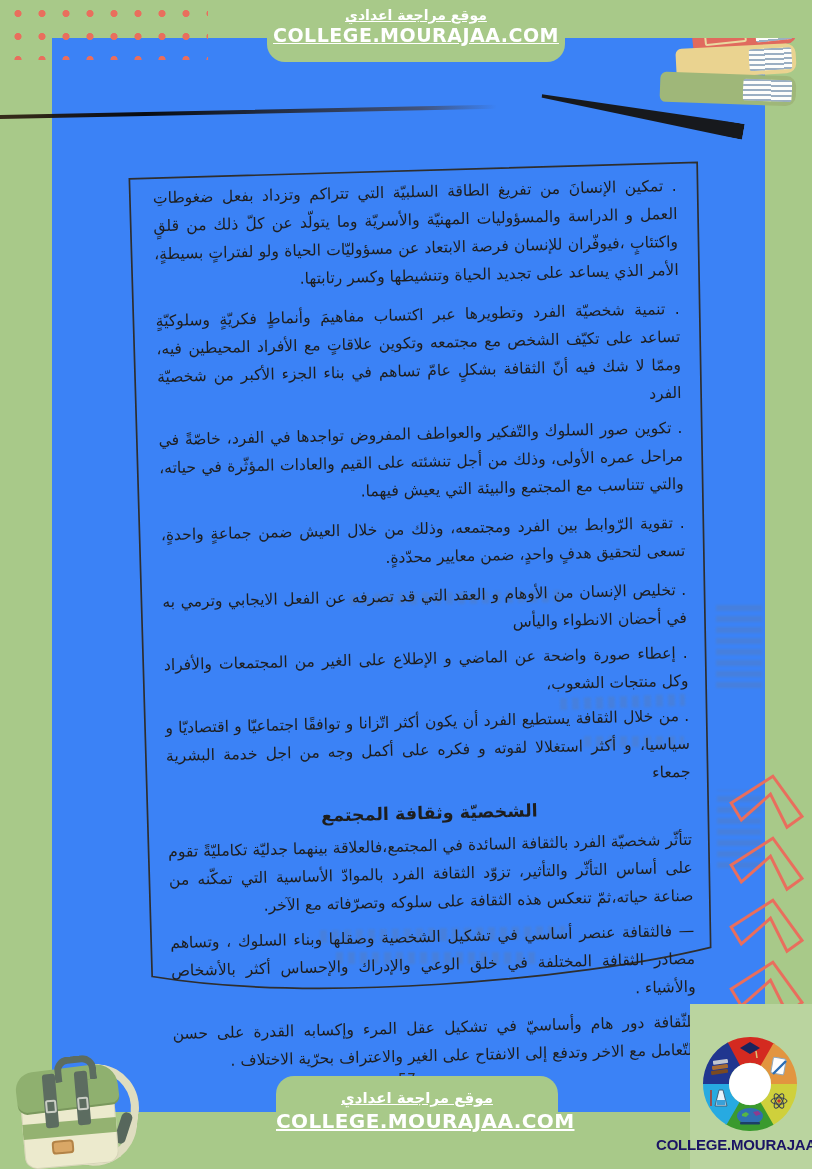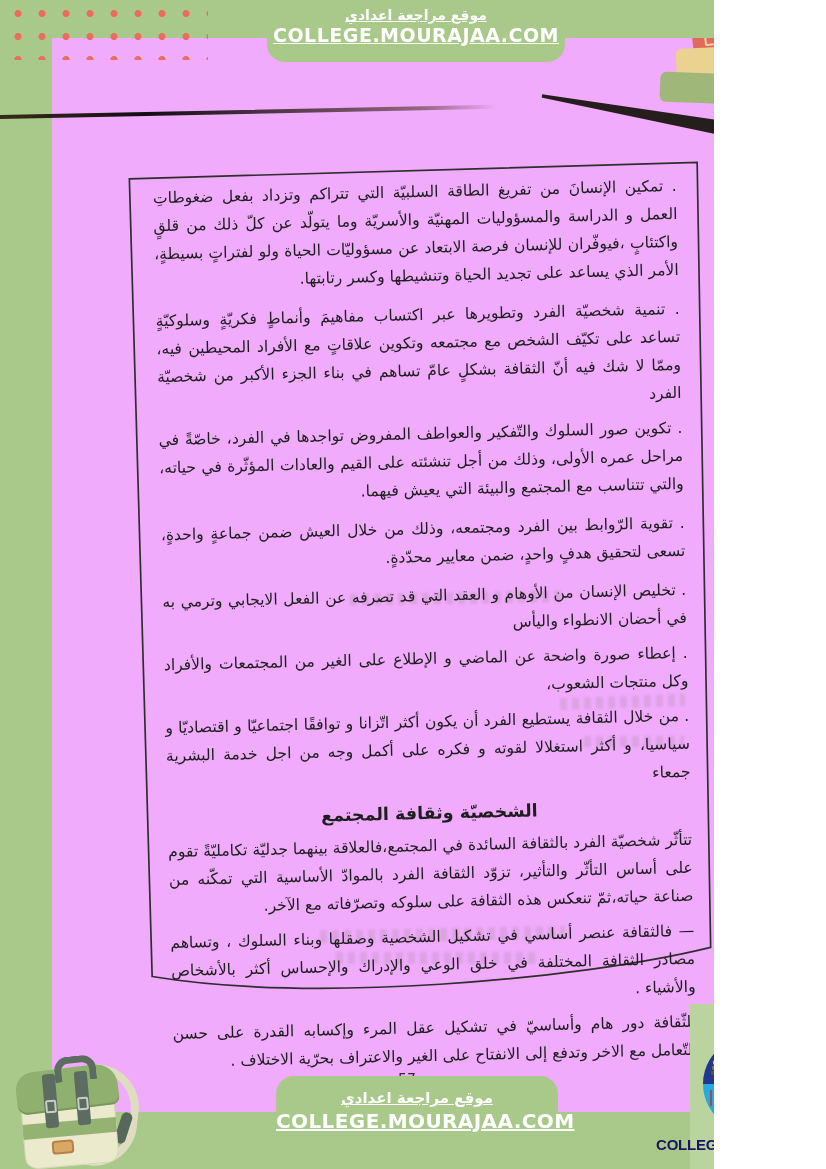--- a/index.html
+++ b/index.html
@@ -1,16 +1,16 @@
 <!DOCTYPE html>
 <html lang="ar"><head>
 <meta charset="utf-8">
 <style>
   html,body{margin:0;padding:0;}
-  .screen{position:relative;width:714px;height:1169px;overflow:hidden;background:#f0abfc;
+  .screen{position:relative;width:812px;height:1169px;overflow:hidden;background:#3b82f6;
           font-family:"DejaVu Sans",sans-serif;}
 
   
   .strip-left{position:absolute;left:0;top:0;width:52px;height:1169px;background:#a8c989;z-index:1;}
   .strip-right{position:absolute;left:765px;top:0;width:61px;height:1169px;background:#a8c989;z-index:1;}
   .header-bar{position:absolute;left:0;top:0;width:826px;height:38px;background:#a8c989;z-index:5;}
   .header-tab{position:absolute;left:267px;top:0;width:298px;height:62px;background:#a8c989;
               border-radius:0 0 18px 18px;z-index:6;text-align:center;color:#fff;}
   .header-tab .ar{display:block;margin-top:7px;font-size:14px;font-weight:bold;text-decoration:underline;}
   .header-tab .dom{display:block;margin-top:1px;font-size:19px;font-weight:bold;letter-spacing:.5px;text-decoration:underline;}

